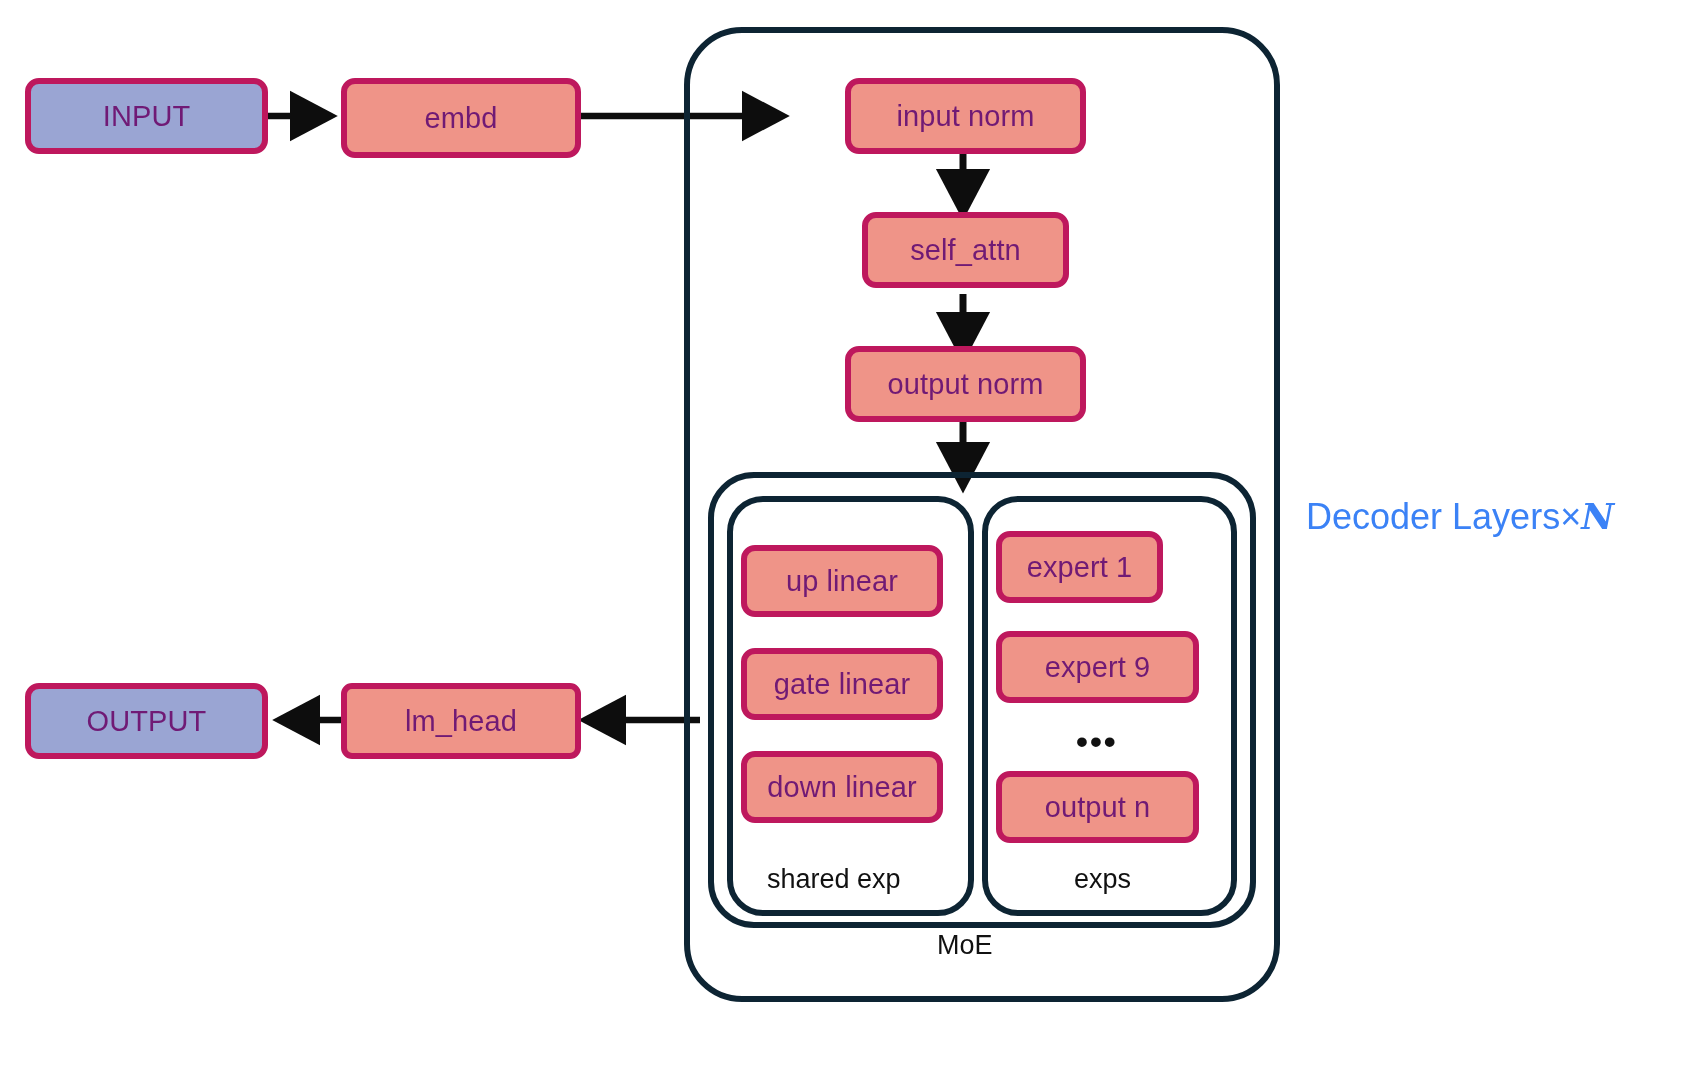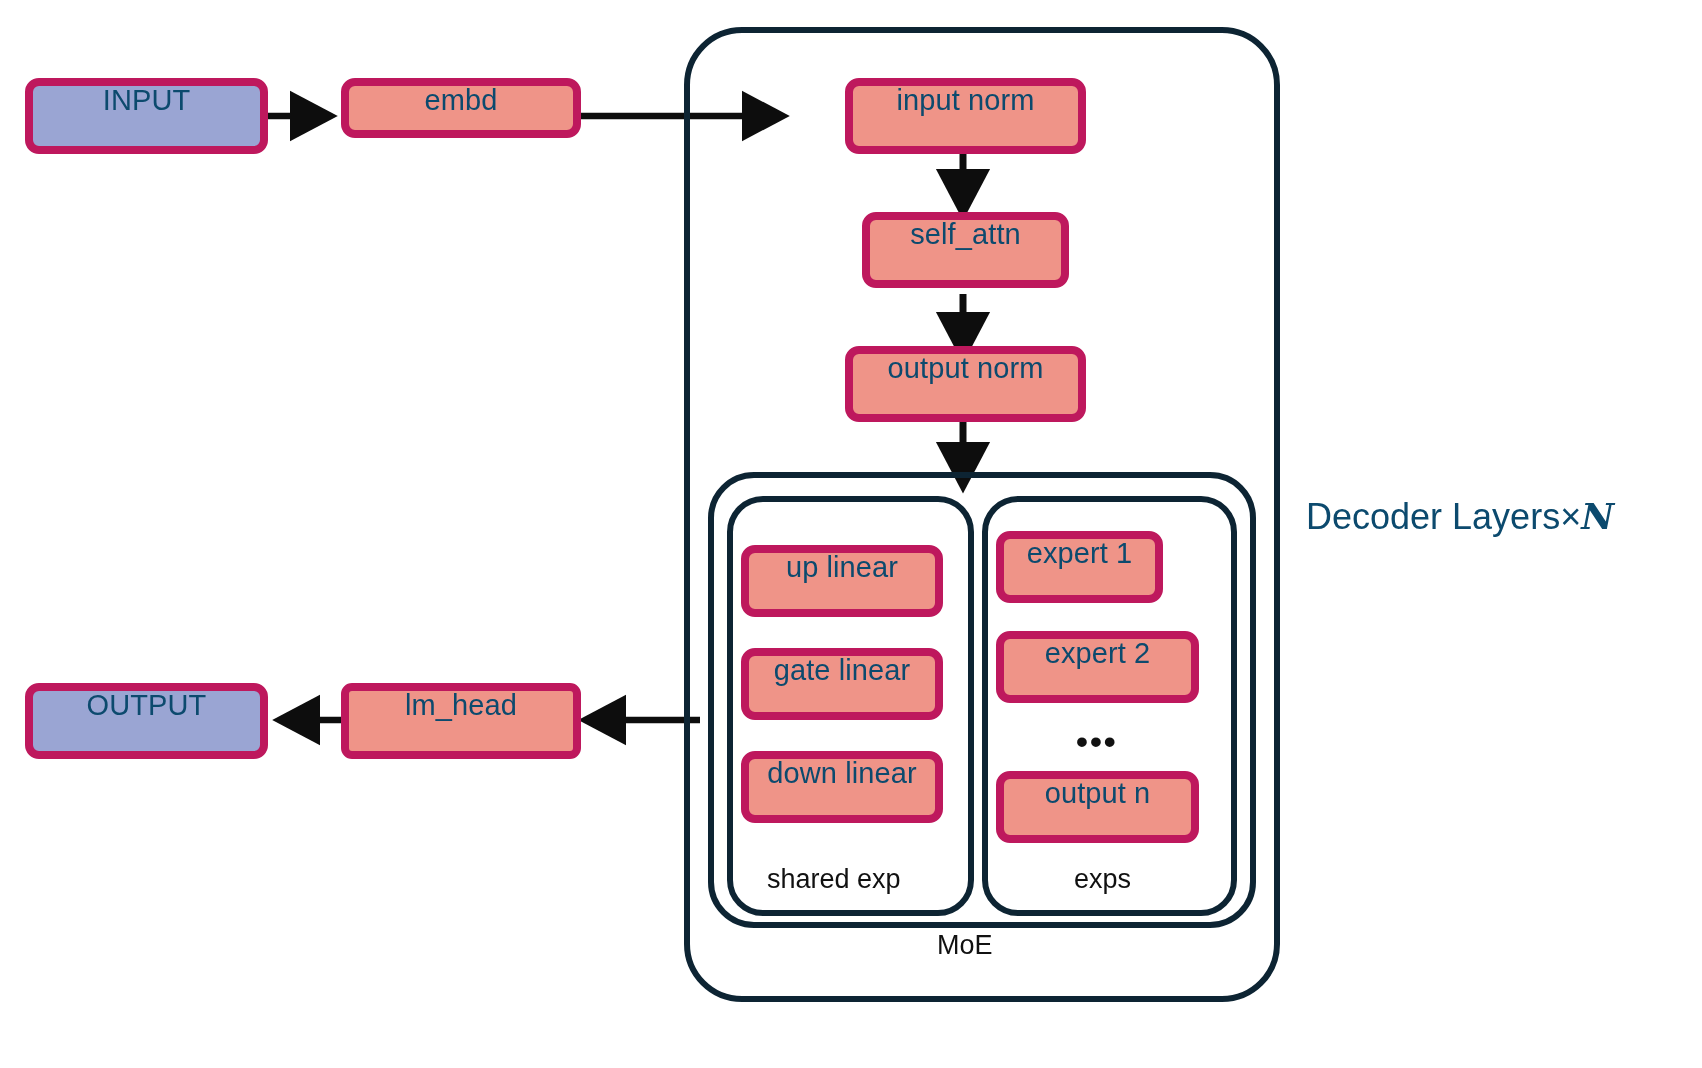--- a/index.html
+++ b/index.html
@@ -23,25 +23,25 @@
     left: 0;
     top: 0;
     width: 1702px;
     height: 1068px;
     pointer-events: none;
   }
   .node {
     position: absolute;
     box-sizing: border-box;
     display: flex;
-    align-items: flex-start;
+    align-items: center;
     justify-content: center;
-    border: 8px solid #be185d;
+    border: 6px solid #be185d;
     border-radius: 14px;
-    color: #0c4a6e;
+    color: #701a75;
     font-size: 29px;
     line-height: 1;
     letter-spacing: 0.1px;
     white-space: nowrap;
     user-select: none;
   }
   .node.blue  { background: #9aa5d3; }
   .node.salmon{ background: #ef9488; }
 
   .group {
@@ -58,21 +58,21 @@
     position: absolute;
     color: #111111;
     font-size: 27px;
     line-height: 1;
     white-space: nowrap;
     user-select: none;
     text-align: right;
   }
   .side-label {
     position: absolute;
-    color: #0c4a6e;
+    color: #3b82f6;
     font-size: 36px;
     line-height: 1;
     white-space: nowrap;
     user-select: none;
   }
   .side-label .nvar {
     font-family: "DejaVu Serif", serif;
     font-style: italic;
     font-weight: bold;
   }
@@ -118,21 +118,21 @@
 
     <line x1="342" y1="720" x2="280" y2="720" stroke="#0d0d0d" stroke-width="6.5" marker-end="url(#ah-l)"></line>
   </svg>
 
   <div class="group outer" style="left:684px; top:27px; width:596px; height:975px;"></div>
 
   <div class="node blue" style="left:25px; top:78px; width:243px; height:76px;">
     <span>INPUT</span>
   </div>
 
-  <div class="node salmon" style="left:341px; top:78px; width:240px; height:60px;">
+  <div class="node salmon" style="left:341px; top:78px; width:240px; height:80px;">
     <span>embd</span>
   </div>
 
   <div class="node blue" style="left:25px; top:683px; width:243px; height:76px;">
     <span>OUTPUT</span>
   </div>
 
   <div class="node salmon" style="left:341px; top:683px; width:240px; height:76px;border-radius:11px;">
     <span>lm_head</span>
   </div>
@@ -169,21 +169,21 @@
 
   <div class="caption" style="left:767px; top:866px;">shared exp</div>
 
   <div class="group sub" style="left:982px; top:496px; width:255px; height:420px;"></div>
 
   <div class="node salmon" style="left:996px; top:531px; width:167px; height:72px;">
     <span>expert 1</span>
   </div>
 
   <div class="node salmon" style="left:996px; top:631px; width:203px; height:72px;">
-    <span>expert 2</span>
+    <span>expert 9</span>
   </div>
 
   <div class="ellipsis" style="left:1076px; top:724px;">•••</div>
 
   <div class="node salmon" style="left:996px; top:771px; width:203px; height:72px;">
     <span>output n</span>
   </div>
 
   <div class="caption" style="left:1074px; top:866px;">exps</div>
 

